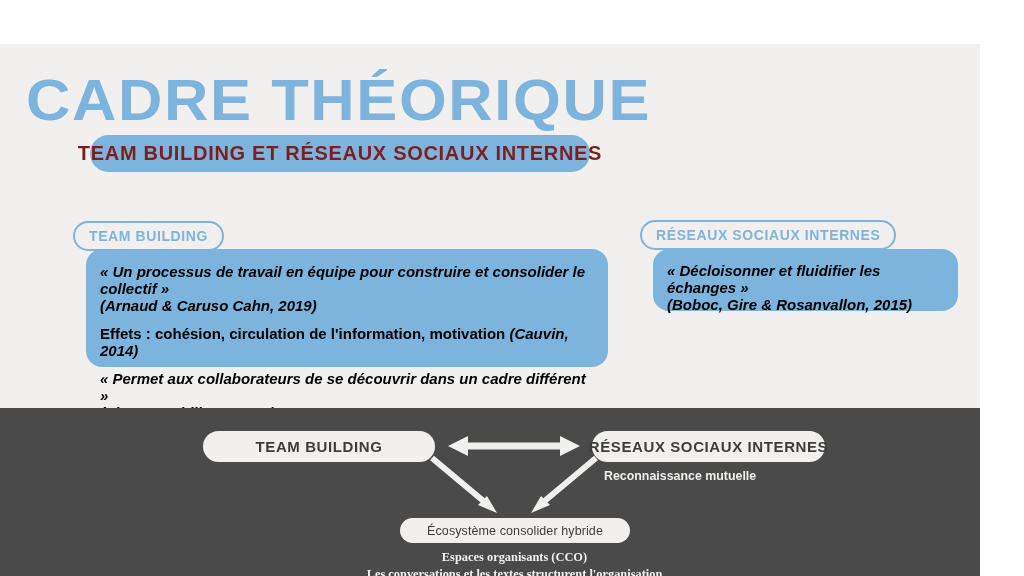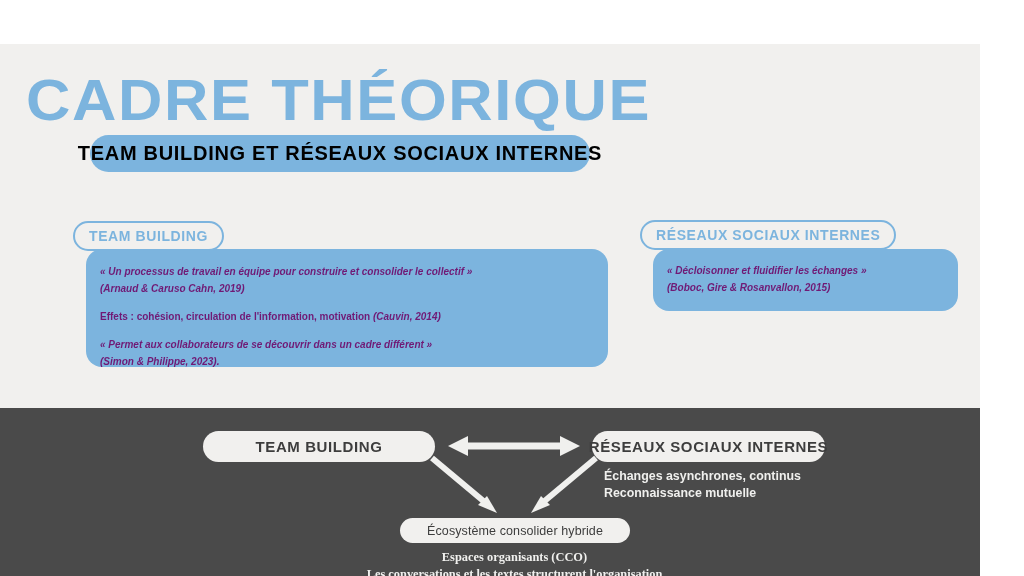--- a/index.html
+++ b/index.html
@@ -42,21 +42,21 @@
     border-radius: 19px;
     background: #7CB4DE;
     display: flex;
     align-items: center;
     justify-content: center;
   }
   .subtitle-pill span {
     font-family: "Liberation Sans Narrow", "Liberation Sans", sans-serif;
     font-size: 20px;
     font-weight: bold;
-    color: #000000;
+    color: #7f1d1d;
     letter-spacing: 0.7px;
     text-transform: uppercase;
     white-space: nowrap;
   }
 
   
   .card {
     position: absolute;
     background: #7CB4DE;
     border-radius: 16px;
@@ -83,22 +83,22 @@
     color: #7CB4DE;
     letter-spacing: 0.6px;
     text-transform: uppercase;
     white-space: nowrap;
   }
   .tab-left  { left: 73px;  top: 177px; }
   .tab-right { left: 640px; top: 176px; }
 
   .card-body {
     position: absolute;
-    color: #701a75;
-    font-size: 10px;
+    color: #000000;
+    font-size: 15px;
     line-height: 17px;
     font-weight: bold;
   }
   .card-left .card-body  { left: 14px; top: 14px; right: 10px; }
   .card-right .card-body { left: 14px; top: 13px; right: 10px; }
   .card-body p { margin: 0 0 11px 0; }
   .card-body p:last-child { margin-bottom: 0; }
   .it { font-style: italic; }
 
   
@@ -224,21 +224,20 @@
     </svg>
 
     <div class="node-pill pill-tb">
       <span>Team building</span>
     </div>
 
     <div class="node-pill pill-rsi">
       <span>Réseaux sociaux internes</span>
     </div>
     <div class="node-sub sub-right">
-      <div>Échanges asynchrones, continus</div>
       <div>Reconnaissance mutuelle</div>
     </div>
 
     <div class="node-pill pill-eco">
       <span>Écosystème consolider hybride</span>
     </div>
     <div class="node-sub sub-center">
       <div>Espaces organisants (CCO)</div>
       <div>Les conversations et les textes structurent l'organisation</div>
     </div>

